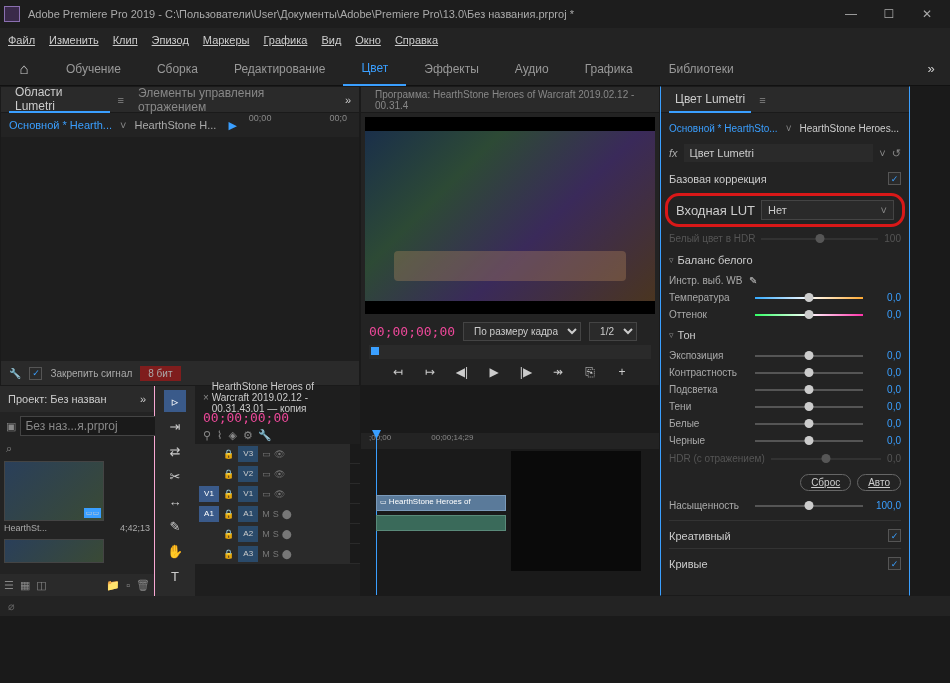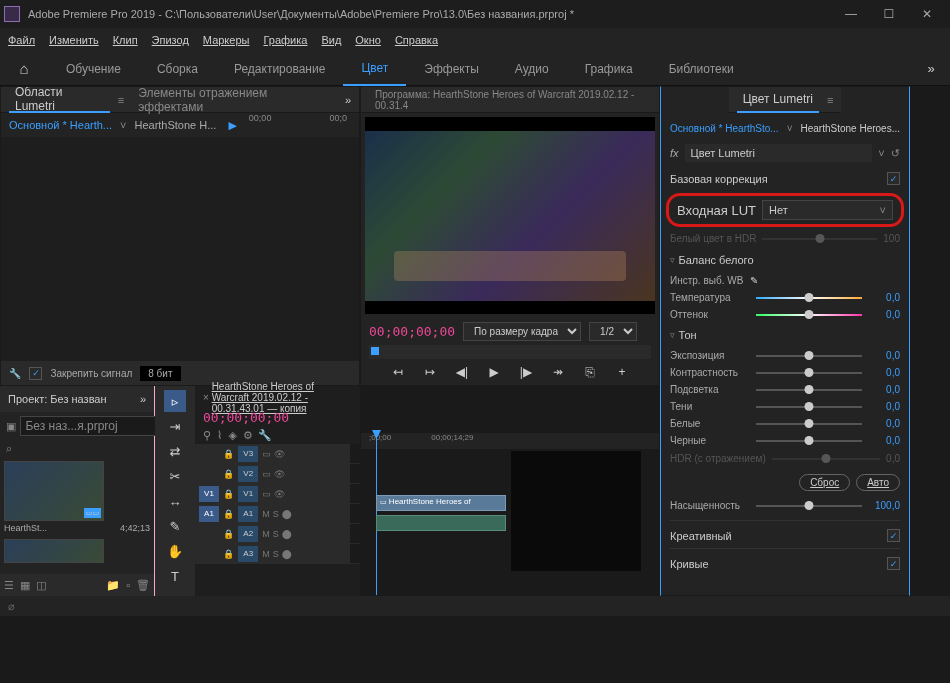--- a/index.html
+++ b/index.html
@@ -32,21 +32,21 @@
 .ec-footer { height:24px; background:#2a2a2a; display:flex; align-items:center; gap:8px; padding:0 8px; font-size:10px; color:#aaa; }
 .program-panel { grid-row:1; grid-column:2; }
 .program-monitor { flex:1; background:#000; display:flex; align-items:center; justify-content:center; position:relative; margin:4px; }
 .video-frame { width:100%; height:170px; background:linear-gradient(135deg,#1a2f4a 0%,#2d4a35 30%,#3a2a5a 60%,#4a3520 100%); position:relative; }
 .video-frame::after { content:""; position:absolute; bottom:20px; left:10%; right:10%; height:30px; background:rgba(200,150,100,0.3); border-radius:4px; }
 .tc-row { display:flex; align-items:center; padding:4px 8px; gap:8px; }
 .timecode { color:#ec4899; font-family:monospace; font-size:13px; }
 .fit-select { background:#2a2a2a; border:1px solid #444; color:#ccc; font-size:10px; padding:2px 6px; }
 .transport { display:flex; justify-content:center; gap:12px; padding:6px; }
 .transport-btn { color:#ccc; font-size:12px; width:20px; text-align:center; }
-.lumetri-panel { grid-row:1/3; grid-column:3; border-left:1px solid #3a9fff; border-right:1px solid #3a9fff;align-items:center; }
+.lumetri-panel { grid-row:1/3; grid-column:3; border-left:1px solid #3a9fff; border-right:1px solid #3a9fff; }
 .lumetri-body { flex:1; overflow-y:auto; padding:4px 8px; }
 .lum-src { display:flex; gap:8px; padding:6px 0; font-size:10px; }
 .lum-src .master { color:#3a9fff; }
 .lum-fx { display:flex; align-items:center; gap:6px; padding:4px 0; }
 .lum-fx-label { flex:1; background:#2a2a2a; padding:3px 6px; font-size:11px; }
 .section-hdr { display:flex; align-items:center; padding:6px 0; font-size:11px; color:#ccc; }
 .section-hdr .chk { margin-left:auto; }
 .lut-row { display:flex; align-items:center; gap:6px; padding:4px 2px; border:3px solid #d91818; border-radius:14px; margin:2px -4px; }
 .lut-label { font-size:13px; color:#ccc; padding-left:6px; }
 .lut-select { flex:1; background:#2a2a2a; border:1px solid #444; color:#ccc; padding:3px 6px; font-size:11px; margin-right:6px; }
@@ -70,21 +70,21 @@
 .proj-thumbs { flex:1; padding:4px; }
 .proj-thumb { width:100px; height:60px; background:linear-gradient(135deg,#2a3f5a,#3a4a35); border:1px solid #444; position:relative; margin-bottom:2px; }
 .proj-thumb-label { font-size:9px; color:#aaa; display:flex; justify-content:space-between; }
 .proj-footer { height:22px; background:#2a2a2a; display:flex; align-items:center; gap:6px; padding:0 4px; }
 .proj-footer span { color:#888; font-size:11px; }
 .tool-col { background:#2a2a2a; display:flex; flex-direction:column; align-items:center; padding:4px 0; gap:3px; }
 .tool-btn { width:22px; height:22px; display:flex; align-items:center; justify-content:center; color:#ccc; font-size:13px; }
 .tool-btn.active { background:#3a5a8a; color:#fff; }
 .timeline-area { background:#1e1e1e; display:flex; flex-direction:column; position:relative; }
 .tl-header { height:22px; display:flex; align-items:center; padding:0 8px; font-size:10px; color:#999; }
-.tl-header .seq-name { color:#ccc;text-decoration:underline; }
+.tl-header .seq-name { color:#ccc; }
 .tl-tc-row { display:flex; align-items:center; padding:2px 8px; gap:8px; }
 .tl-icons { display:flex; gap:6px; padding:2px 8px; color:#888; font-size:11px; }
 .tl-ruler { height:16px; background:#232323; position:relative; font-size:8px; color:#888; padding:0 8px; display:flex; gap:40px; }
 .tl-tracks { flex:1; }
 .track-row { height:20px; display:flex; align-items:center; border-bottom:1px solid #2a2a2a; }
 .track-head { width:155px; display:flex; align-items:center; gap:4px; padding:0 4px; background:#2a2a2a; height:100%; font-size:9px; }
 .track-tgt { width:20px; height:16px; background:#3a5a8a; color:#fff; display:flex; align-items:center; justify-content:center; font-size:8px; }
 .track-lbl { width:20px; height:16px; background:#2a4a6a; color:#ccc; display:flex; align-items:center; justify-content:center; font-size:8px; }
 .track-icons { display:flex; gap:3px; color:#777; font-size:9px; }
 .track-content { flex:1; height:100%; position:relative; background:#1a1a1a; }
@@ -136,39 +136,39 @@
   <div class="ws-spacer"></div>
   <div class="ws-more">»</div>
 </div>
 
 <div class="main-grid">
 
   <div class="panel">
     <div class="panel-header">
       <span class="panel-tab">Области Lumetri</span>
       <span class="panel-menu">≡</span>
-      <span class="panel-tab inactive">Элементы отражением эффектами</span>
+      <span class="panel-tab inactive">Элементы управления отражением</span>
       <span style="margin-left:auto">»</span>
     </div>
     <div class="ec-row">
       <span class="ec-clip">Основной * Hearth...</span>
       <span style="color:#888">˅</span>
       <span class="ec-seq">HearthStone  H...</span>
       <span style="color:#3a9fff;margin-left:4px">▶</span>
       <div class="ec-timeline">
         <span>00;00</span>
         <span style="float:right">00;0</span>
       </div>
     </div>
     <div class="effect-controls"></div>
     <div class="ec-footer">
       <span>🔧</span>
       <span class="chk">✓</span>
       <span>Закрепить сигнал</span>
-      <span style="background:#000000;padding:2px 8px">8 бит</span>
+      <span style="background:#7f1d1d;padding:2px 8px">8 бит</span>
     </div>
   </div>
 
   <div class="panel program-panel">
     <div class="panel-header">
       <span class="panel-tab inactive" style="border:none;font-size:10px">Программа: HearthStone  Heroes of Warcraft 2019.02.12 - 00.31.4</span>
     </div>
     <div class="program-monitor">
       <div class="video-frame"></div>
     </div>

